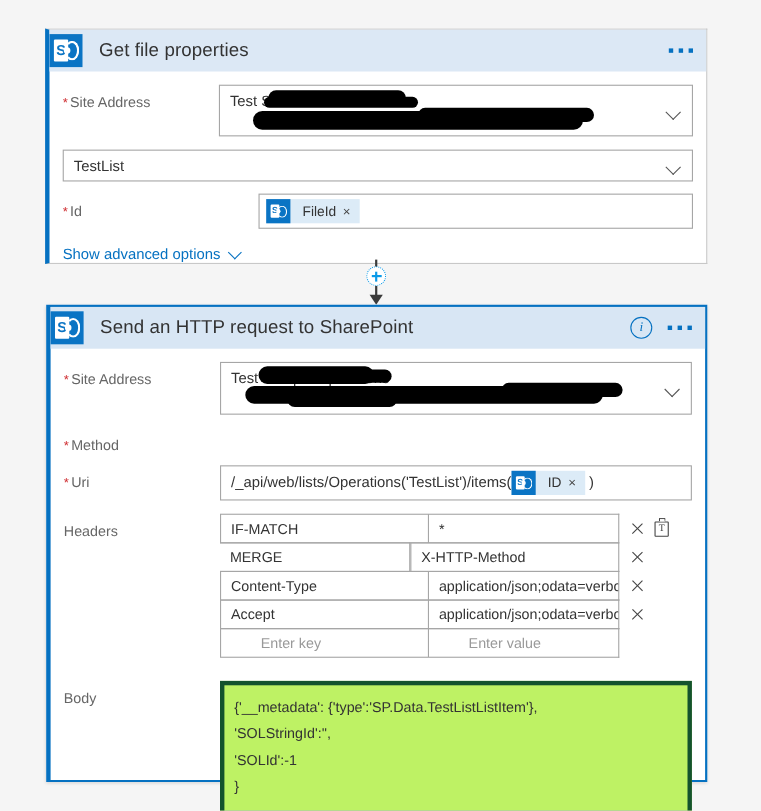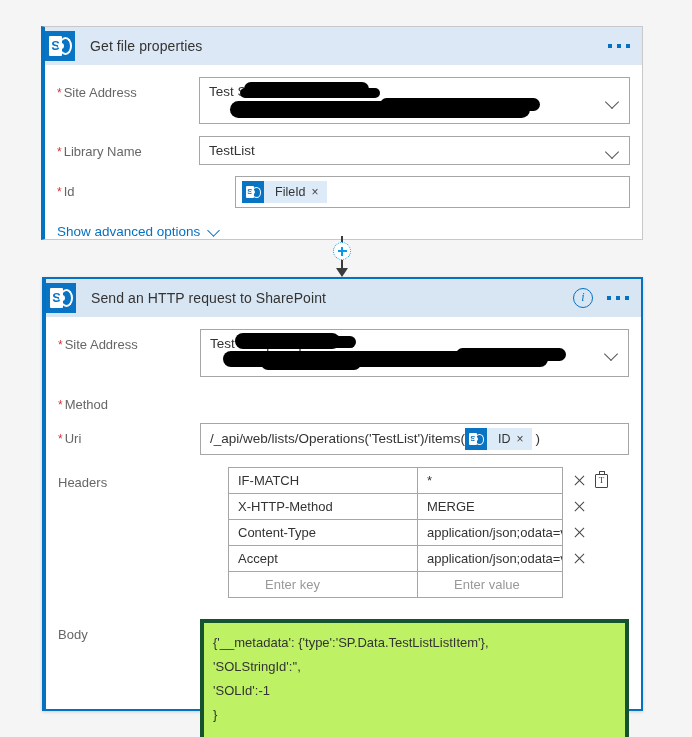--- a/index.html
+++ b/index.html
@@ -82,21 +82,21 @@
   .sp-logo .sp-dot {
     position: absolute;
     left: 13px; top: 12px;
     width: 6px; height: 6px;
     background: #ffffff;
     border-radius: 50%;
   }
 
   .card-title {
     margin-left: 15px;
-    font-size: 14px;
+    font-size: 17px;
     color: #333333;
     letter-spacing: 0.1px;
   }
 
   .hdr-right {
     position: absolute;
     right: 10px;
     top: 0;
     height: 38px;
     display: flex;
@@ -429,23 +429,20 @@
             <div class="redact" style="left:44px; top:4px; width:125px; height:14px;"></div>
             <div class="redact" style="left:40px; top:10px; width:140px; height:10px;"></div>
             <div class="redact" style="left:30px; top:23px; width:300px; height:17px;"></div>
             <div class="redact" style="left:180px; top:20px; width:160px; height:13px;"></div>
             <div class="chev"></div>
           </div>
         </div>
       </div>
 
       <div class="row" style="margin-top:12px;">
-        <div class="label">
-          <span class="req">*</span><span>Library Name</span>
-        </div>
         <div class="field">
           <div class="input-box">
             <span>TestList</span>
             <div class="chev"></div>
           </div>
         </div>
       </div>
 
       <div class="row" style="margin-top:11px;gap:36px;">
         <div class="label">
@@ -544,39 +541,39 @@
                 <span class="ci-arc"></span>
                   <span class="ci-dot"></span>
               </span>
               <span class="chip-label">ID</span>
               <span class="chip-x">×</span>
             </span><span style="font-size:13.5px; padding-left:4px;">)</span>
           </div>
         </div>
       </div>
 
-      <div class="row" style="margin-top:12px;gap:28px;">
+      <div class="row" style="margin-top:12px;">
         <div class="label">
           <span>Headers</span>
         </div>
         <div class="field">
           <div class="hdr-table">
 
             <div class="hdr-row">
               <div class="hdr-cell key">IF-MATCH</div>
               <div class="hdr-cell val">*</div>
               <div class="hdr-actions">
                 <span class="x-icon"></span>
                 <span class="clip-icon"></span>
               </div>
             </div>
 
             <div class="hdr-row">
+              <div class="hdr-cell val">MERGE</div>
               <div class="hdr-cell key">X-HTTP-Method</div>
-              <div class="hdr-cell val">MERGE</div>
               <div class="hdr-actions">
                 <span class="x-icon"></span>
               </div>
             </div>
 
             <div class="hdr-row">
               <div class="hdr-cell key">Content-Type</div>
               <div class="hdr-cell val">application/json;odata=verbose</div>
               <div class="hdr-actions">
                 <span class="x-icon"></span>

